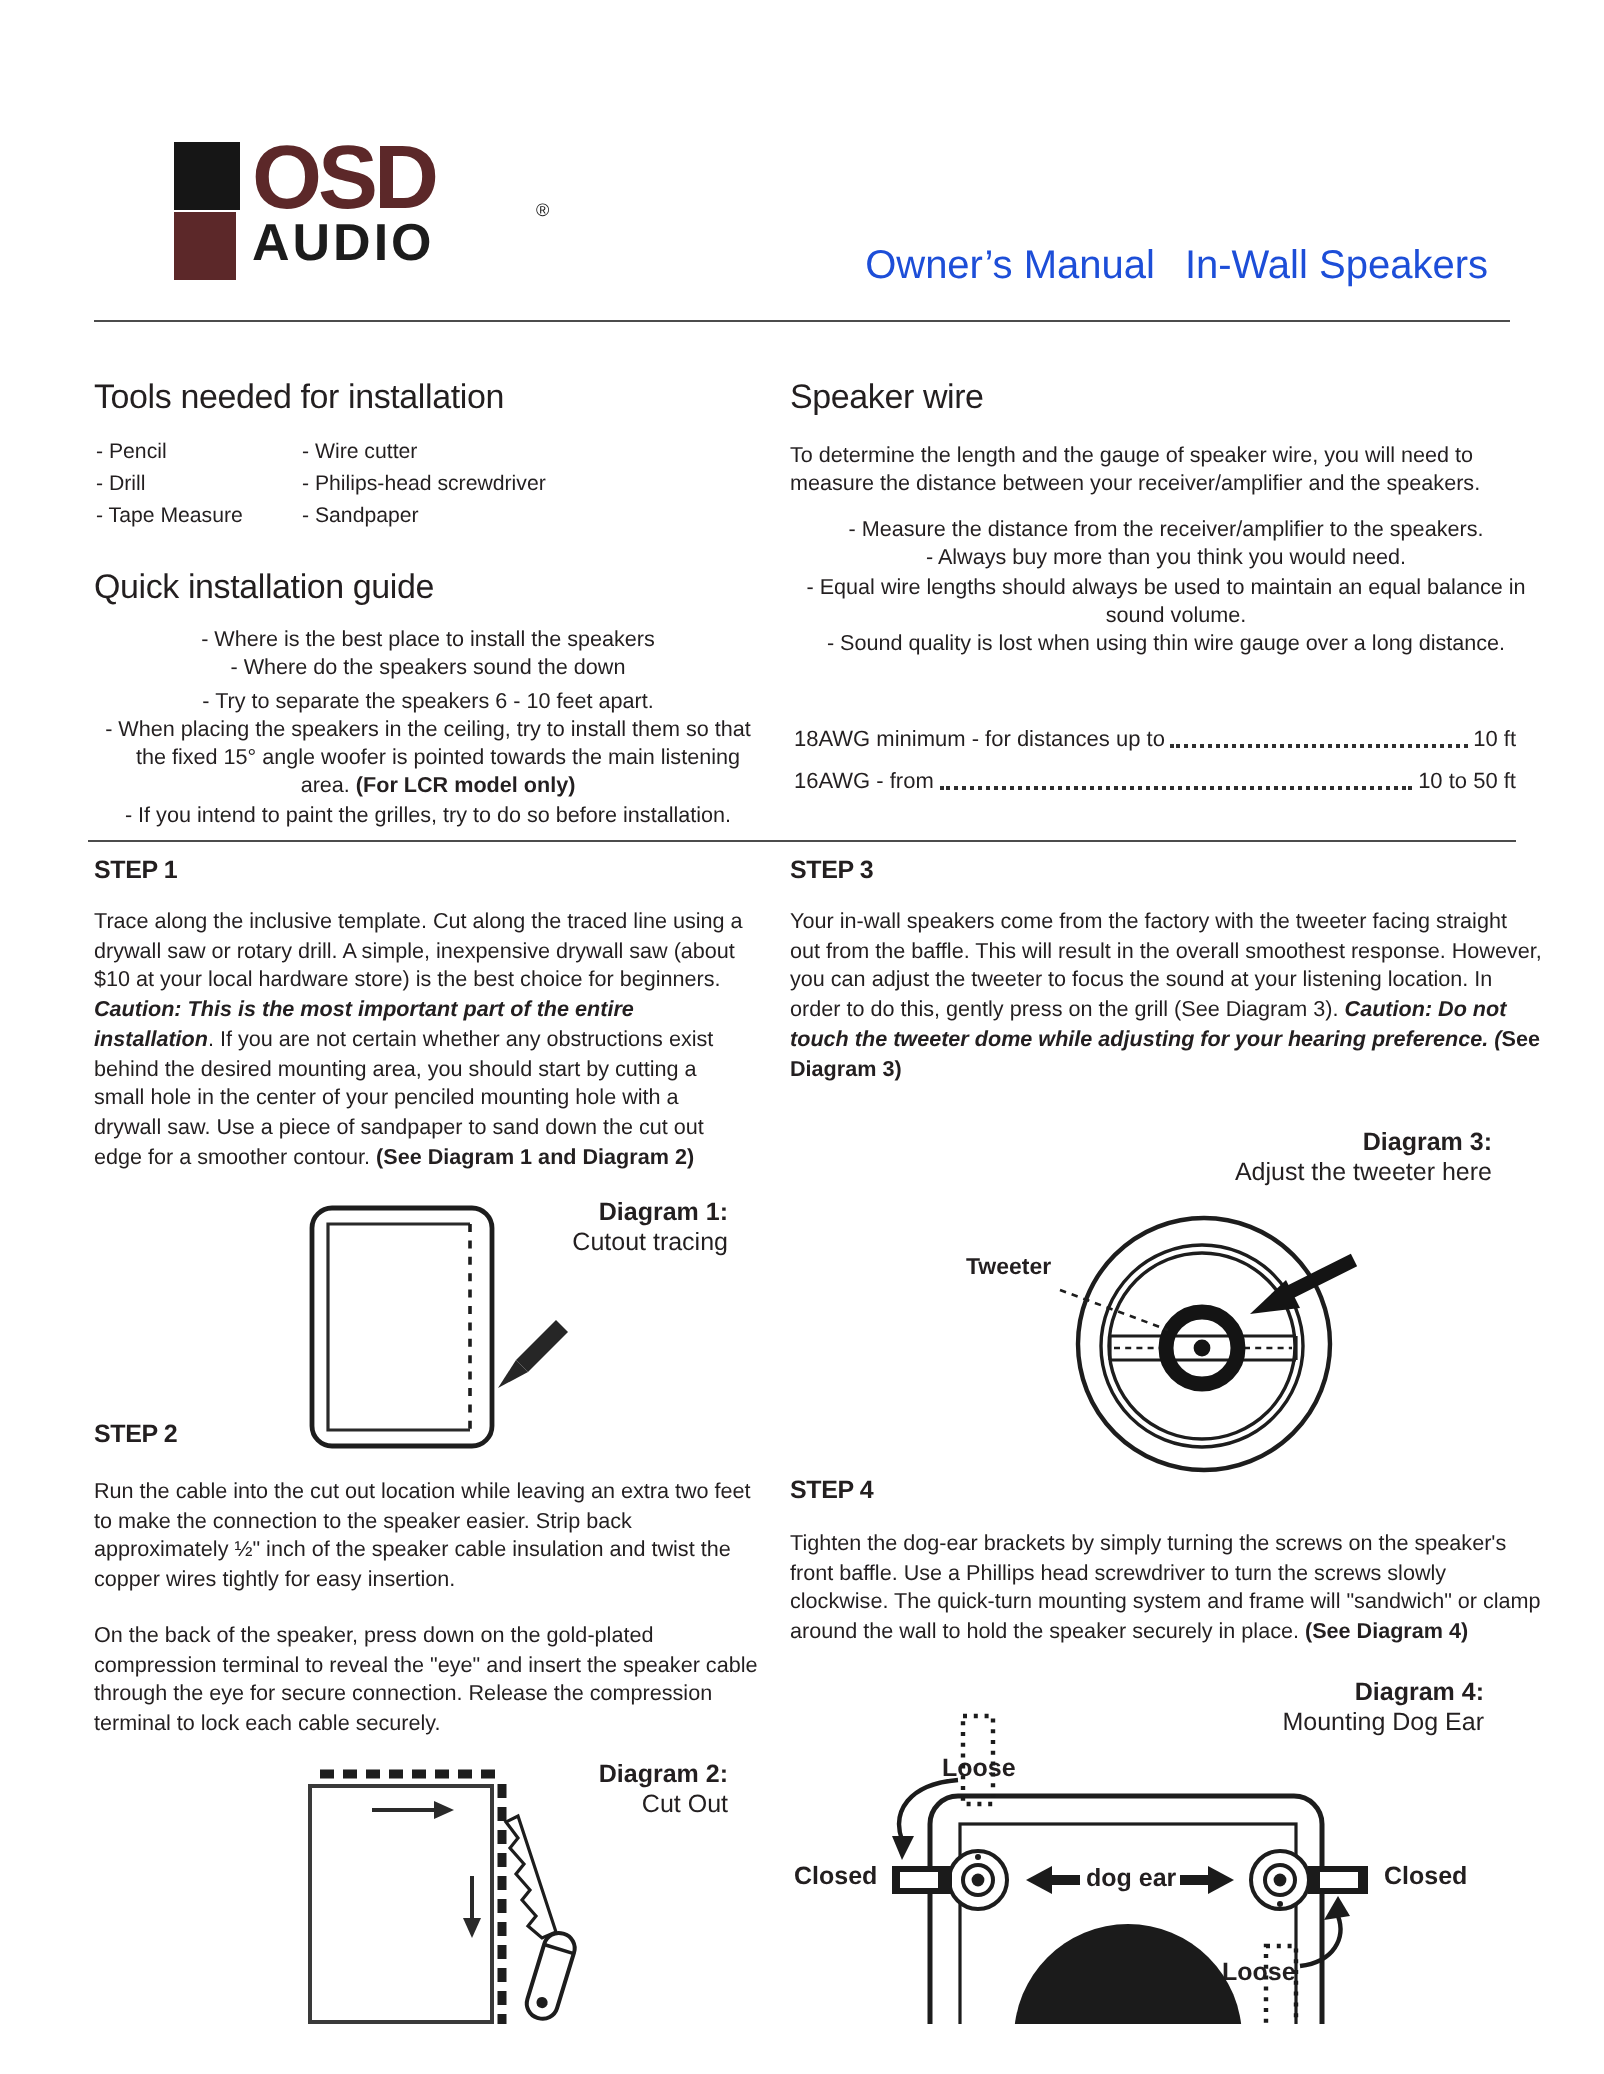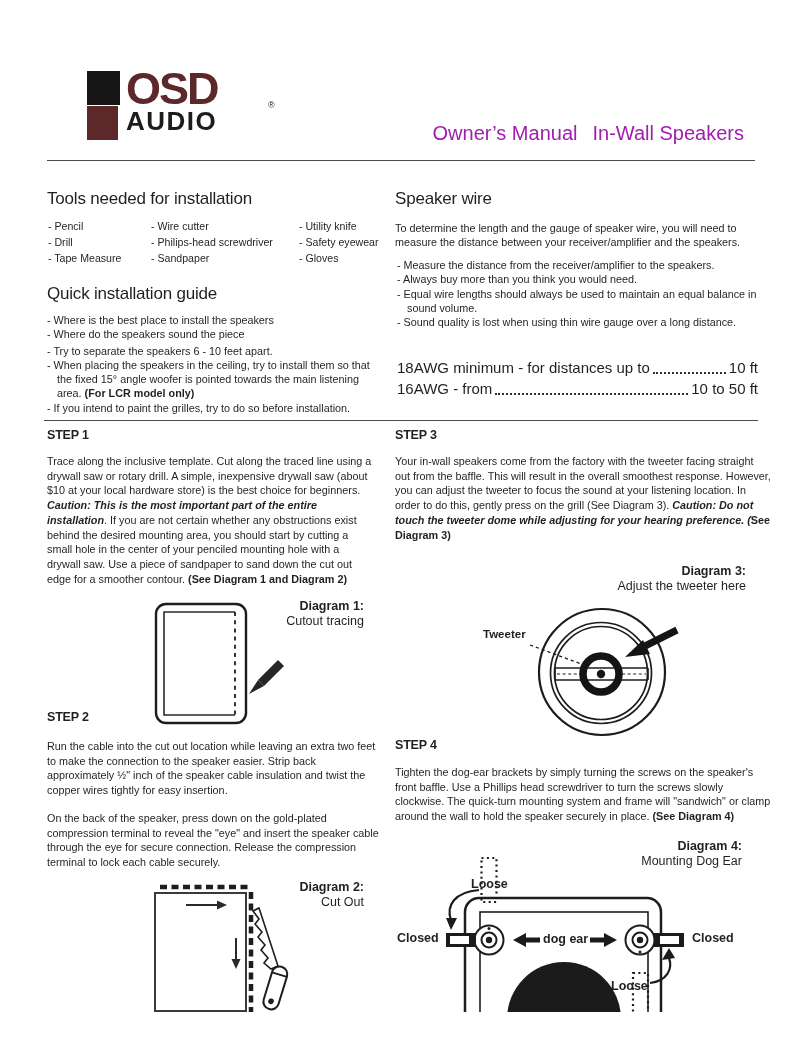--- a/index.html
+++ b/index.html
@@ -8,40 +8,40 @@
   body {
     width:802px; height:1037px; position:relative; overflow:hidden;
     font-family:"Liberation Sans","DejaVu Sans",sans-serif; color:var(--ink);
   }
   .abs { position:absolute; }
   .rule { position:absolute; height:1.3px; background:#4c4c4c; }
   .h1 { font-size:17px; font-weight:normal; letter-spacing:-0.2px; }
   .step-h { font-size:12.5px; font-weight:bold; letter-spacing:-0.2px; }
   .body-txt { font-size:10.8px; line-height:14.7px; }
   .small-txt { font-size:10.8px; line-height:14.3px; }
-  .li { padding-left:10px; text-indent:-10px; }
+  .li { padding-left:10px; text-indent:-10px;text-align:center; }
   .tools-grid { display:flex; }
   .tools-col { font-size:10.6px; line-height:15.8px; }
   .dlabel { font-size:12.5px; line-height:15px; text-align:right; }
   .dlabel .t { font-weight:bold; }
-  .awg-row { display:flex; align-items:flex-end; height:20.4px; font-size:15px; }
+  .awg-row { display:flex; align-items:flex-end; height:20.4px; font-size:11px; }
   .awg-leader { flex:1; border-bottom:2px dotted #2f2f2f; height:4px; margin:0 3px 2px 3px; }
   .para + .para { margin-top:13px; }
   .bold { font-weight:bold; }
   .bi { font-weight:bold; font-style:italic; }
   .diag-word { position:absolute; font-size:12.5px; font-weight:bold; white-space:nowrap; }
   
   .logo { display:flex; }
   .logo-squares { width:33px; margin-right:6px; }
   .sq-black { width:33px; height:34px; background:#161616; }
   .sq-maroon { width:31px; height:34px; background:var(--maroon); margin-top:1px; }
   .logo-osd { font-size:45px; font-weight:bold; color:var(--maroon); line-height:36px; letter-spacing:-2px; }
   .logo-audio { font-size:26px; font-weight:bold; color:#1c1c1c; line-height:26px; letter-spacing:1.5px; margin-top:1px; }
   .reg { position:absolute; left:142px; top:29px; font-size:9px; color:#1c1c1c; font-weight:normal; }
-  .title { font-size:20px; color:#a21caf; white-space:nowrap; }
+  .title { font-size:20px; color:#1d4ed8; white-space:nowrap; }
   .title span + span { margin-left:15px; }
   svg { display:block; }
 </style>
 </head>
 <body>
 
 <div class="abs logo" style="left:52px; top:71px;padding-left:35px;">
   <div class="logo-squares">
     <div class="sq-black"></div>
     <div class="sq-maroon"></div>
@@ -65,32 +65,27 @@
   <div class="tools-col" style="width:103px;">
     <div>- Pencil</div>
     <div>- Drill</div>
     <div>- Tape Measure</div>
   </div>
   <div class="tools-col" style="width:148px;">
     <div>- Wire cutter</div>
     <div>- Philips-head screwdriver</div>
     <div>- Sandpaper</div>
   </div>
-  <div class="tools-col" style="width:90px;">
-    <div>- Utility knife</div>
-    <div>- Safety eyewear</div>
-    <div>- Gloves</div>
-  </div>
 </div>
 
 <div class="abs h1" style="left:47px; top:284px;">Quick installation guide</div>
 
 <div class="abs small-txt" style="left:47px; top:313px; width:334px;">
   <div class="li"><span>- Where is the best place to install the speakers</span><span class="bold"></span></div>
-  <div class="li"><span>- Where do the speakers sound the piece</span><span class="bold"></span></div>
+  <div class="li"><span>- Where do the speakers sound the down</span><span class="bold"></span></div>
   <div class="li" style="margin-top:2px;"><span>- Try to separate the speakers 6 - 10 feet apart.</span><span class="bold"></span></div>
   <div class="li"><span>- When placing the speakers in the ceiling, try to install them so that the fixed 15° angle woofer is pointed towards  the main listening area. </span><span class="bold">(For LCR model only)</span></div>
   <div class="li"><span>- If you intend to paint the grilles, try to do so before installation.</span><span class="bold"></span></div>
 </div>
 
 <div class="rule" style="left:44px; top:420px; width:714px;"></div>
 
 <div class="abs step-h" style="left:47px; top:428px;">STEP 1</div>
 
 <div class="abs body-txt" style="left:47px; top:454px; width:328px;">

